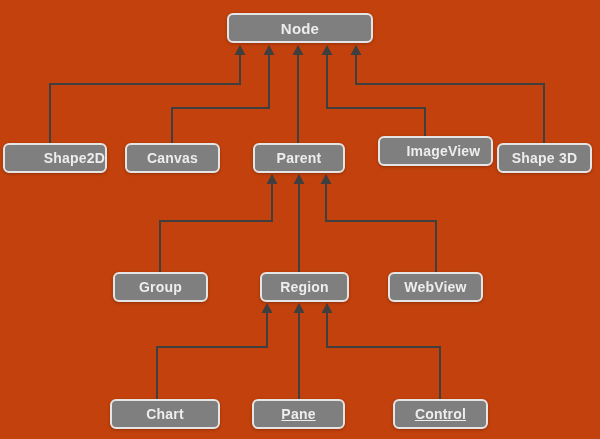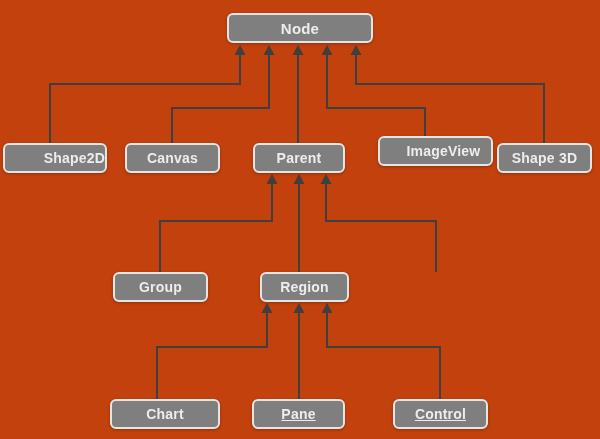--- a/index.html
+++ b/index.html
@@ -138,20 +138,23 @@
   <div class="node-box pos-shape3d">
     <span>Shape 3D</span>
   </div>
 
   <div class="node-box pos-group">
     <span>Group</span>
   </div>
   <div class="node-box pos-region">
     <span>Region</span>
   </div>
+  <div class="node-box pos-webview">
+    <span>WebView</span>
+  </div>
 
   <div class="node-box pos-chart">
     <span>Chart</span>
   </div>
   <div class="node-box pos-pane">
     <span>Pane</span>
   </div>
   <div class="node-box pos-control">
     <span>Control</span>
   </div>

